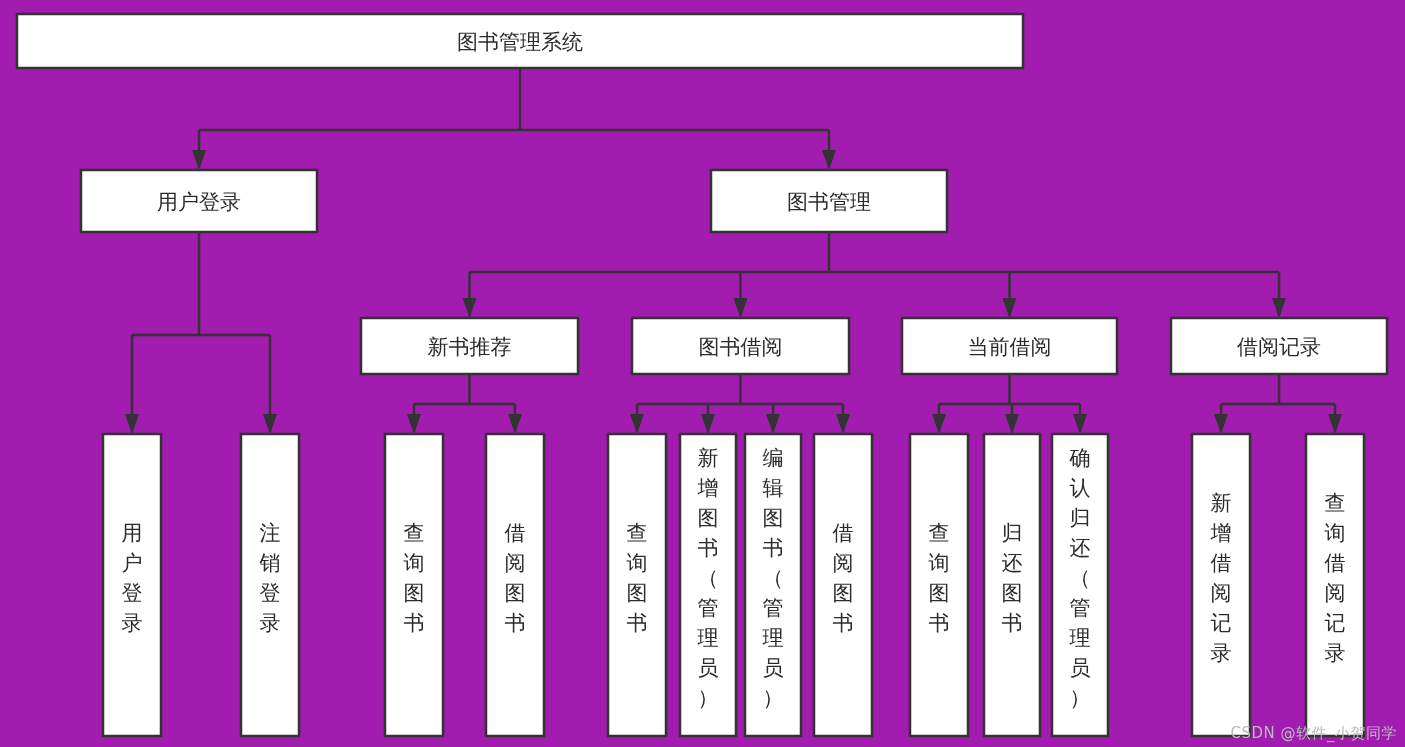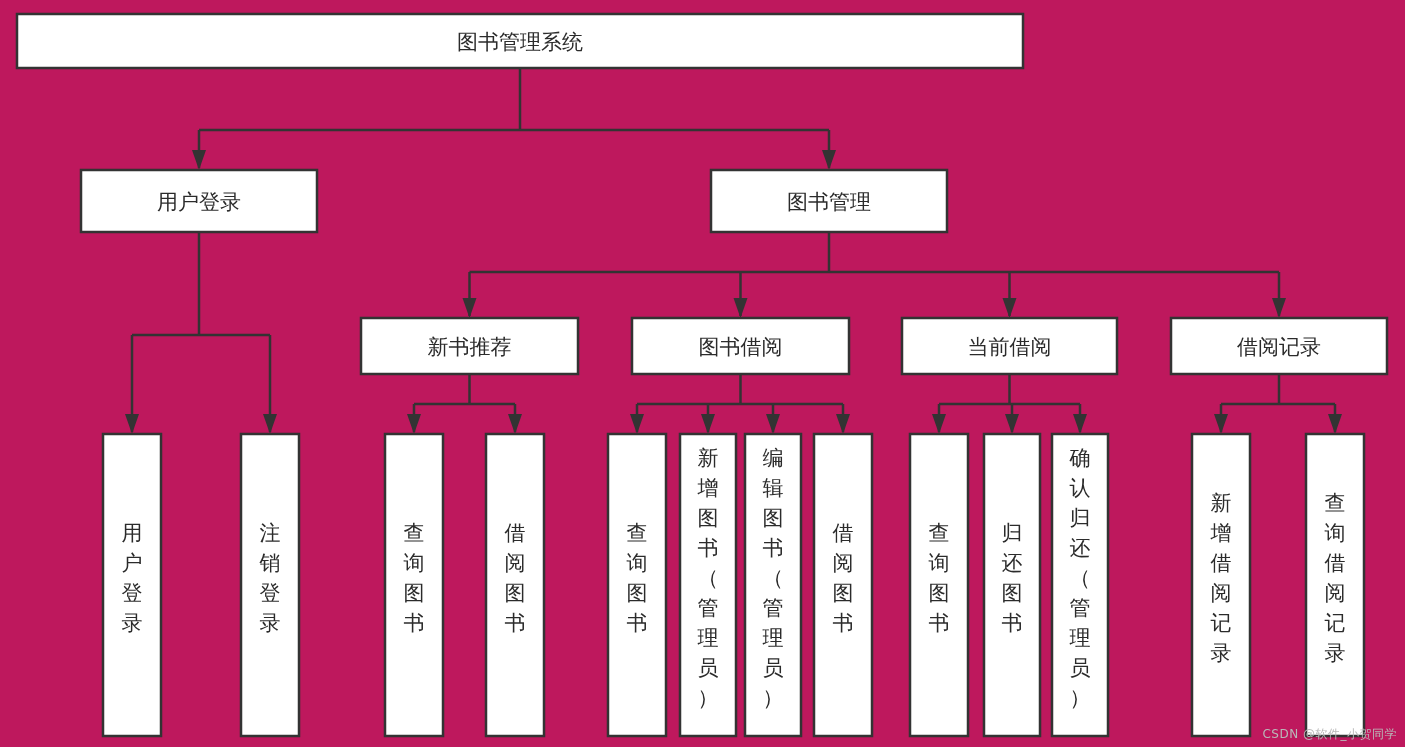--- a/index.html
+++ b/index.html
@@ -10,21 +10,21 @@
   body {
     width: 1405px;
     height: 747px;
     font-family: "DejaVu Sans", "Liberation Sans", sans-serif;
     overflow: hidden;
   }
   #diagram-root {
     position: relative;
     width: 1405px;
     height: 747px;
-    background: #be185d;
+    background: #a21caf;
   }
   svg.flow {
     position: absolute;
     top: 0;
     left: 0;
     width: 1405px;
     height: 747px;
   }
   .node-rect {
     fill: #ffffff;
@@ -51,21 +51,21 @@
     font-family: "DejaVu Sans", "Liberation Sans", sans-serif;
     font-size: 21px;
     fill: #2b2b2b;
     text-anchor: middle;
   }
   .watermark {
     position: absolute;
     right: 8px;
     bottom: 4px;
     font-family: "DejaVu Sans", "Liberation Sans", sans-serif;
-    font-size: 12px;
+    font-size: 15px;
     color: #b9b9b9;
     white-space: nowrap;
     letter-spacing: 0.5px;
   }
 </style>
 </head>
 <body>
 
 <div id="diagram-root">
 

